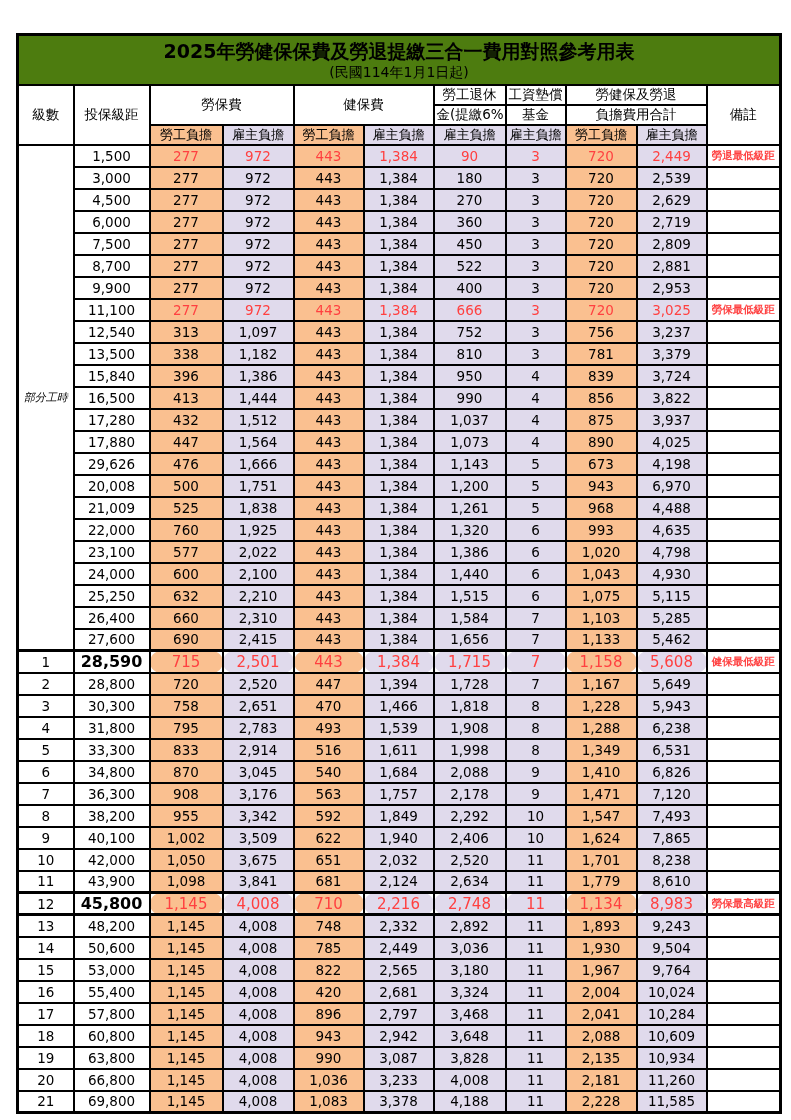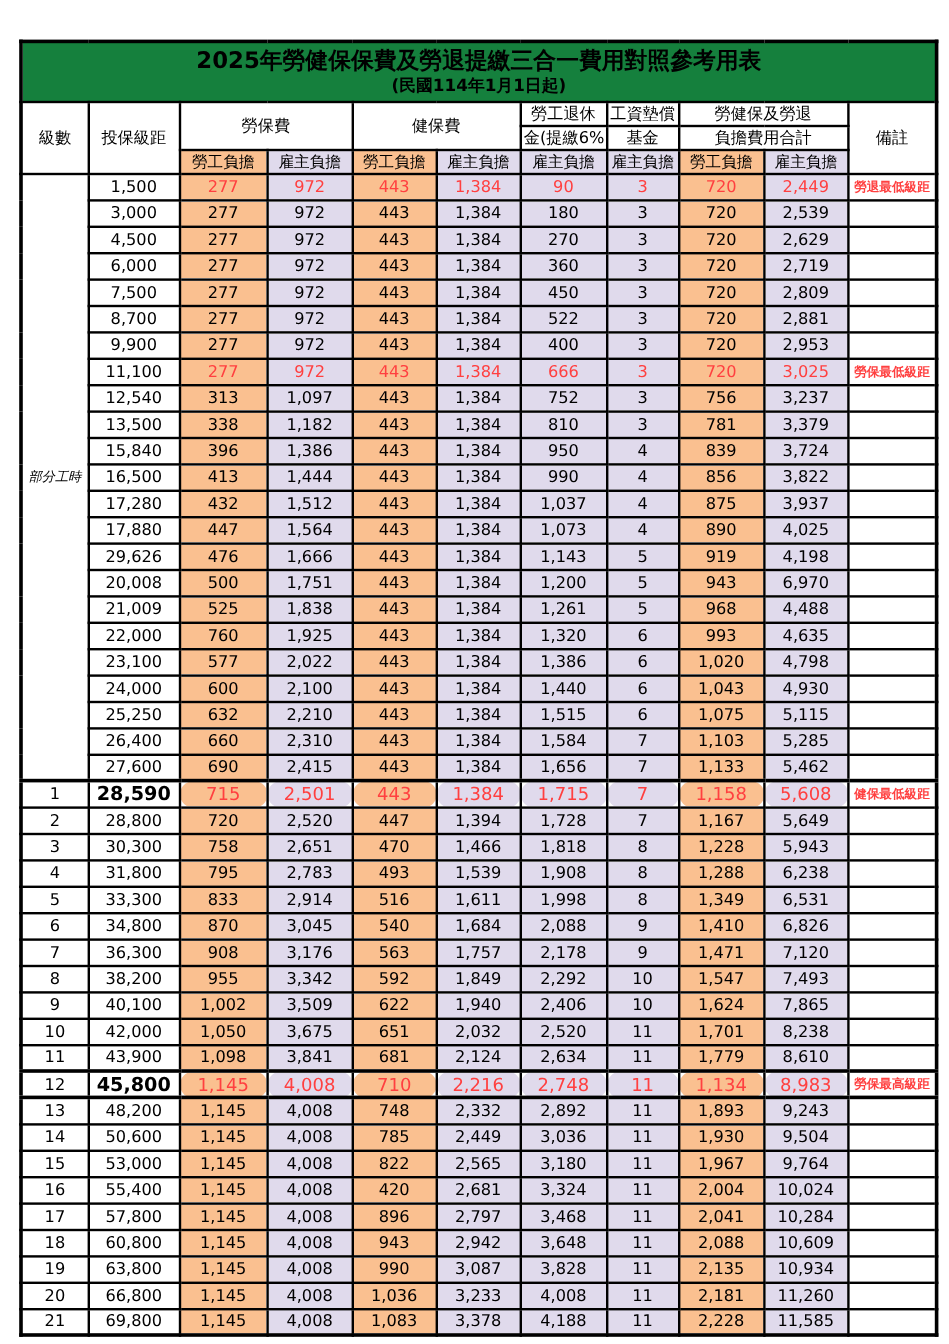--- a/index.html
+++ b/index.html
@@ -17,23 +17,23 @@
     border:3px solid #000;
   }
   th, td {
     border:2px solid #000;
     text-align:center;
     vertical-align:middle;
     padding:0 2px;
     white-space:nowrap;
     overflow:hidden;
   }
-  tr.title-row th { height:50px; background:#15803d; }
+  tr.title-row th { height:50px; background:#4d7c0f; }
   .title-main { font-size:19px; font-weight:700; line-height:1.35; }
-  .title-sub  { font-size:14px; font-weight:700; line-height:1.2;text-align:center; }
+  .title-sub  { font-size:14px; font-weight:400; line-height:1.2;text-align:center; }
   thead tr.h1 th, thead tr.h2 th { height:20px; font-weight:400; font-size:13.5px; }
   thead tr.h3 th { height:20px; font-weight:400; font-size:13px; }
   tbody tr { height:22px; }
   tbody td { font-size:13.5px; }
   .emp { background:#FAC090; }
   .er  { background:#E0DAEC; }
   td.levelcell, td.bracket, td.remark { background:#fff; }
   td.part-time { font-size:11px;font-style:italic; }
   td.remark { font-size:10.5px; font-weight:700; color:#FF4040; padding:0 1px; }
   tbody tr.red td.val { color:#FF4040; }
@@ -264,21 +264,21 @@
           <td class="remark"></td>
         </tr>
         <tr>
           <td class="bracket">29,626</td>
           <td class="val emp">476</td>
           <td class="val er">1,666</td>
           <td class="val emp">443</td>
           <td class="val er">1,384</td>
           <td class="val er">1,143</td>
           <td class="val er">5</td>
-          <td class="val emp">919</td>
+          <td class="val emp">673</td>
           <td class="val er">4,198</td>
           <td class="remark"></td>
         </tr>
         <tr>
           <td class="bracket">20,008</td>
           <td class="val emp">500</td>
           <td class="val er">1,751</td>
           <td class="val emp">443</td>
           <td class="val er">1,384</td>
           <td class="val er">1,200</td>

